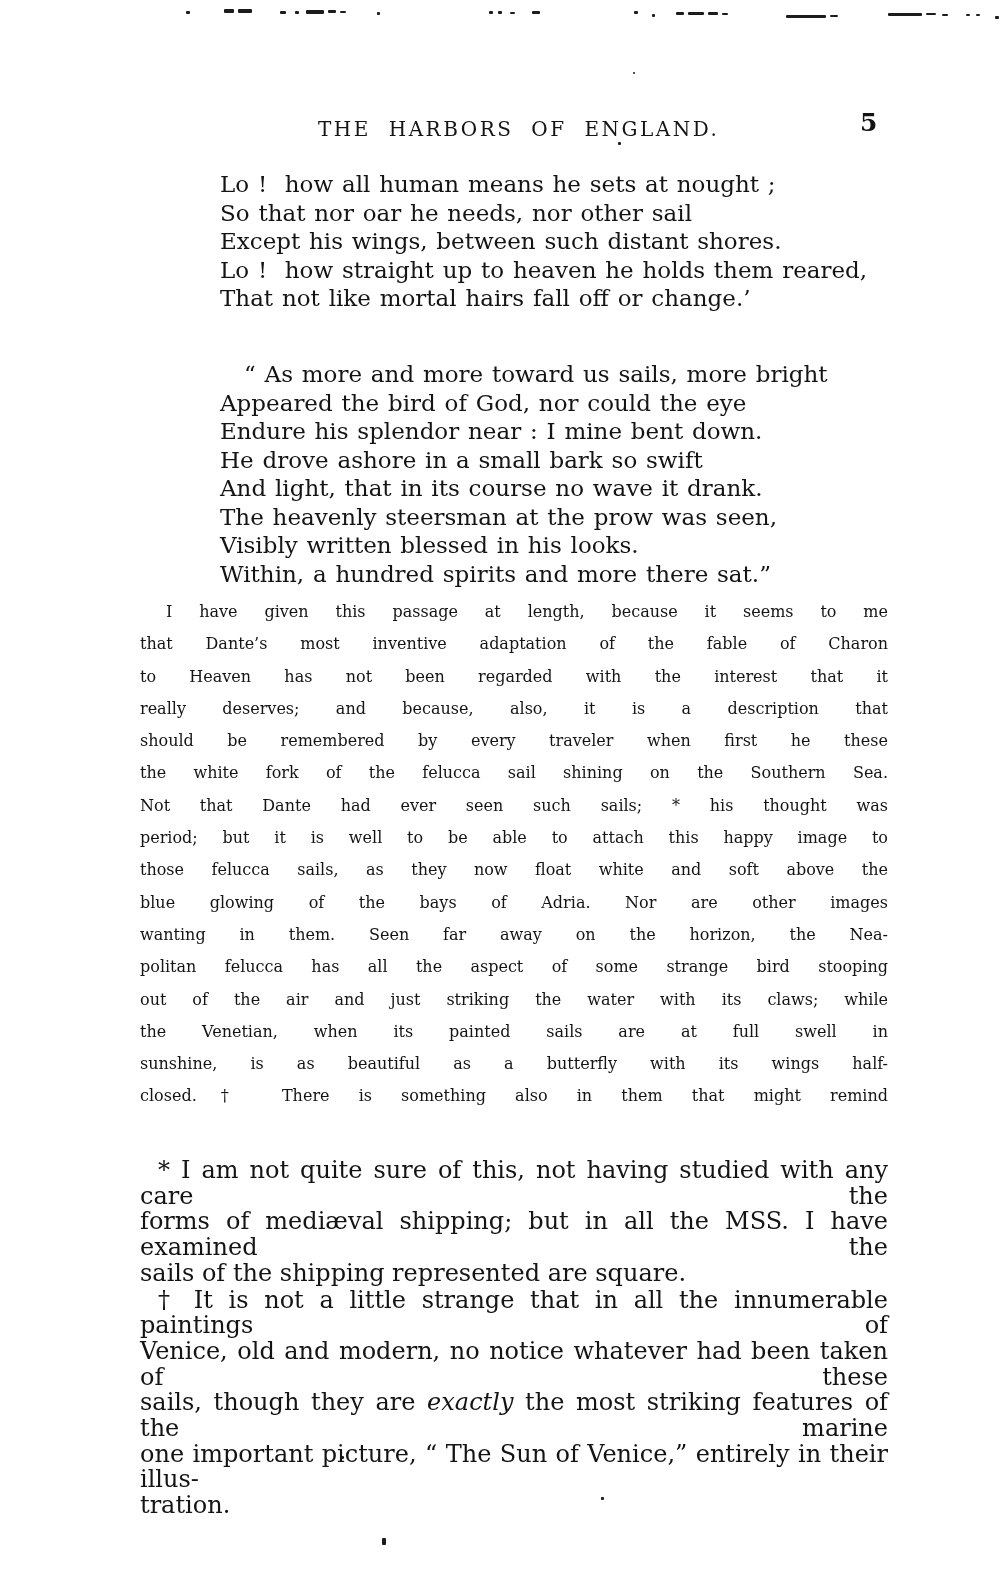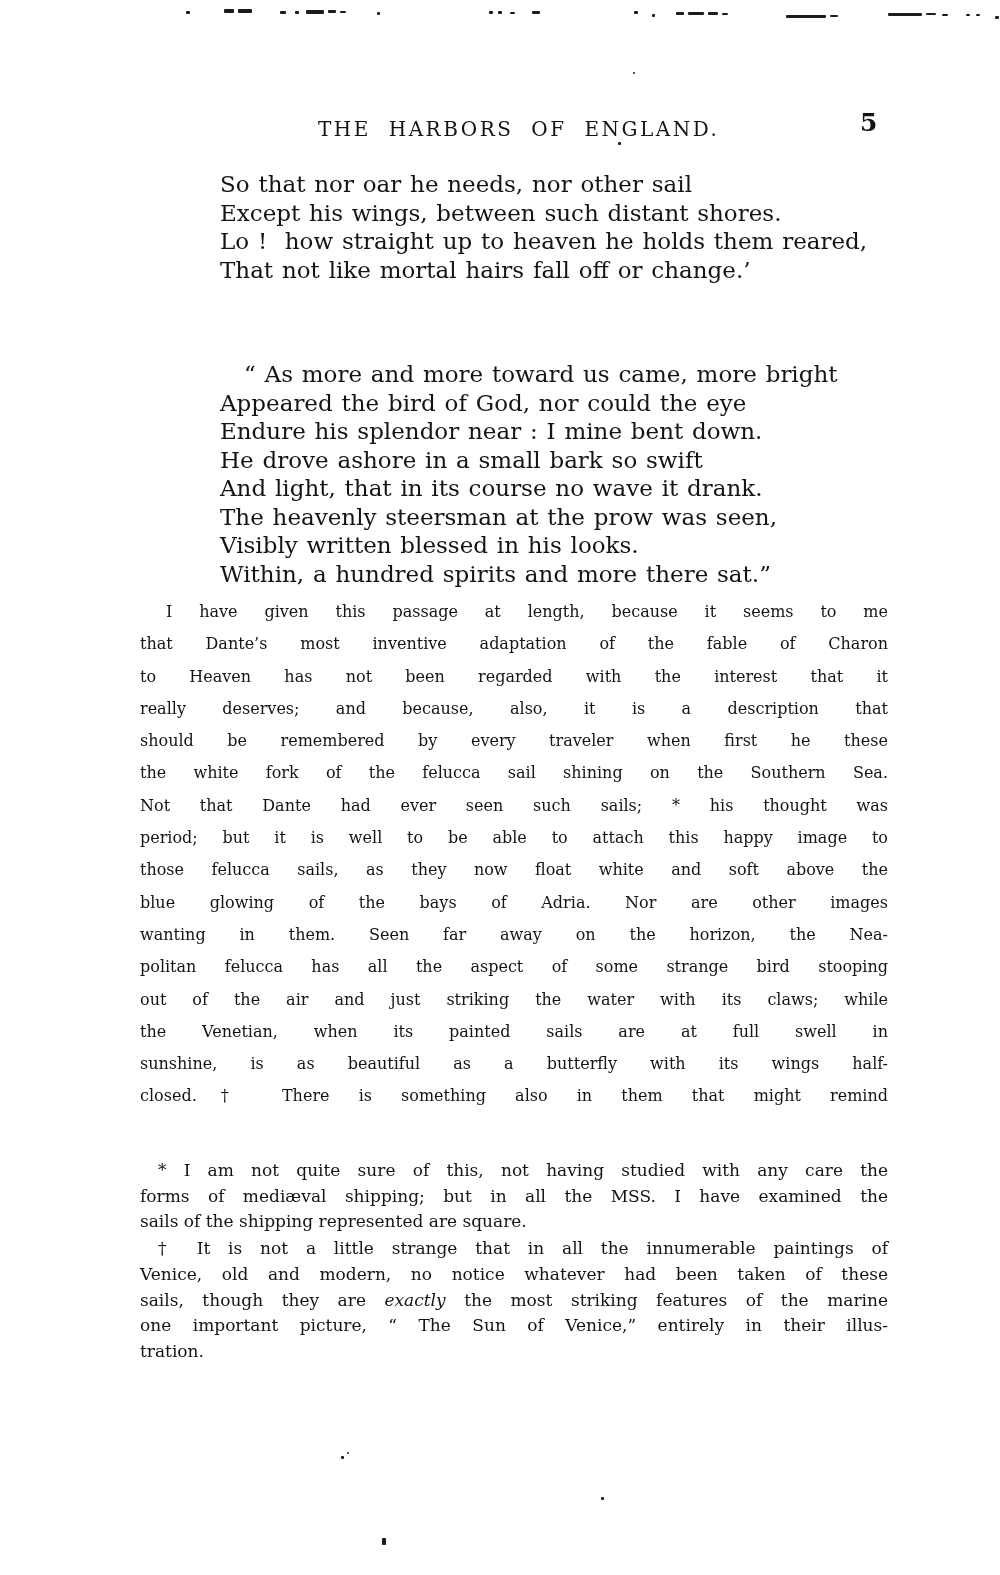--- a/index.html
+++ b/index.html
@@ -23,21 +23,21 @@
     font-size:25px;font-weight:bold;
   }
   .verse{position:absolute;left:220px;font-size:23px;line-height:28.5px;word-spacing:1.5px;}
   .verse .line{white-space:pre;}
   .verse1{top:170px;}
   .verse2{top:360px;}
   .paragraph{
     position:absolute;left:140px;top:596px;width:748px;
     font-size:16px;line-height:32.3px;
   }
-  .footnotes{position:absolute;left:140px;top:1158px;width:748px;font-size:17px;line-height:25.7px;}
+  .footnotes{position:absolute;left:140px;top:1158px;width:748px;font-size:24px;line-height:25.7px;}
   .footnote{margin:0 0 1px 0;}
   .line{min-height:1em;}
   .just{text-align:justify;text-align-last:justify;}
   .it{font-style:italic;}
 </style>
 </head>
 <body>
 
 <div class="page">
 
@@ -75,28 +75,29 @@
       <div class="art" style="left: 347px; top: 1452px; width: 2px; height: 2px;"></div>
       <div class="art" style="left: 601px; top: 1497px; width: 3px; height: 3px;"></div>
       <div class="art" style="left: 382px; top: 1538px; width: 4px; height: 7px;"></div>
     </div>
 
   <div class="header-title">THE HARBORS OF ENGLAND.</div>
 
   <div class="page-number">5</div>
 
   <div class="verse verse1">
+      <div class="line">Lo !  how all human means he sets at nought ;</div>
       <div class="line">So that nor oar he needs, nor other sail</div>
       <div class="line">Except his wings, between such distant shores.</div>
       <div class="line">Lo !  how straight up to heaven he holds them reared,</div>
       <div class="line">That not like mortal hairs fall off or change.’</div>
     </div>
 
   <div class="verse verse2">
-      <div class="line" style="text-indent: 24px;">“ As more and more toward us came, more bright</div>
+      <div class="line" style="text-indent: 24px;">“ As more and more toward us sails, more bright</div>
       <div class="line">Appeared the bird of God, nor could the eye</div>
       <div class="line">Endure his splendor near : I mine bent down.</div>
       <div class="line">He drove ashore in a small bark so swift</div>
       <div class="line">And light, that in its course no wave it drank.</div>
       <div class="line">The heavenly steersman at the prow was seen,</div>
       <div class="line">Visibly written blessed in his looks.</div>
       <div class="line">Within, a hundred spirits and more there sat.”</div>
     </div>
 
   <div class="paragraph">

